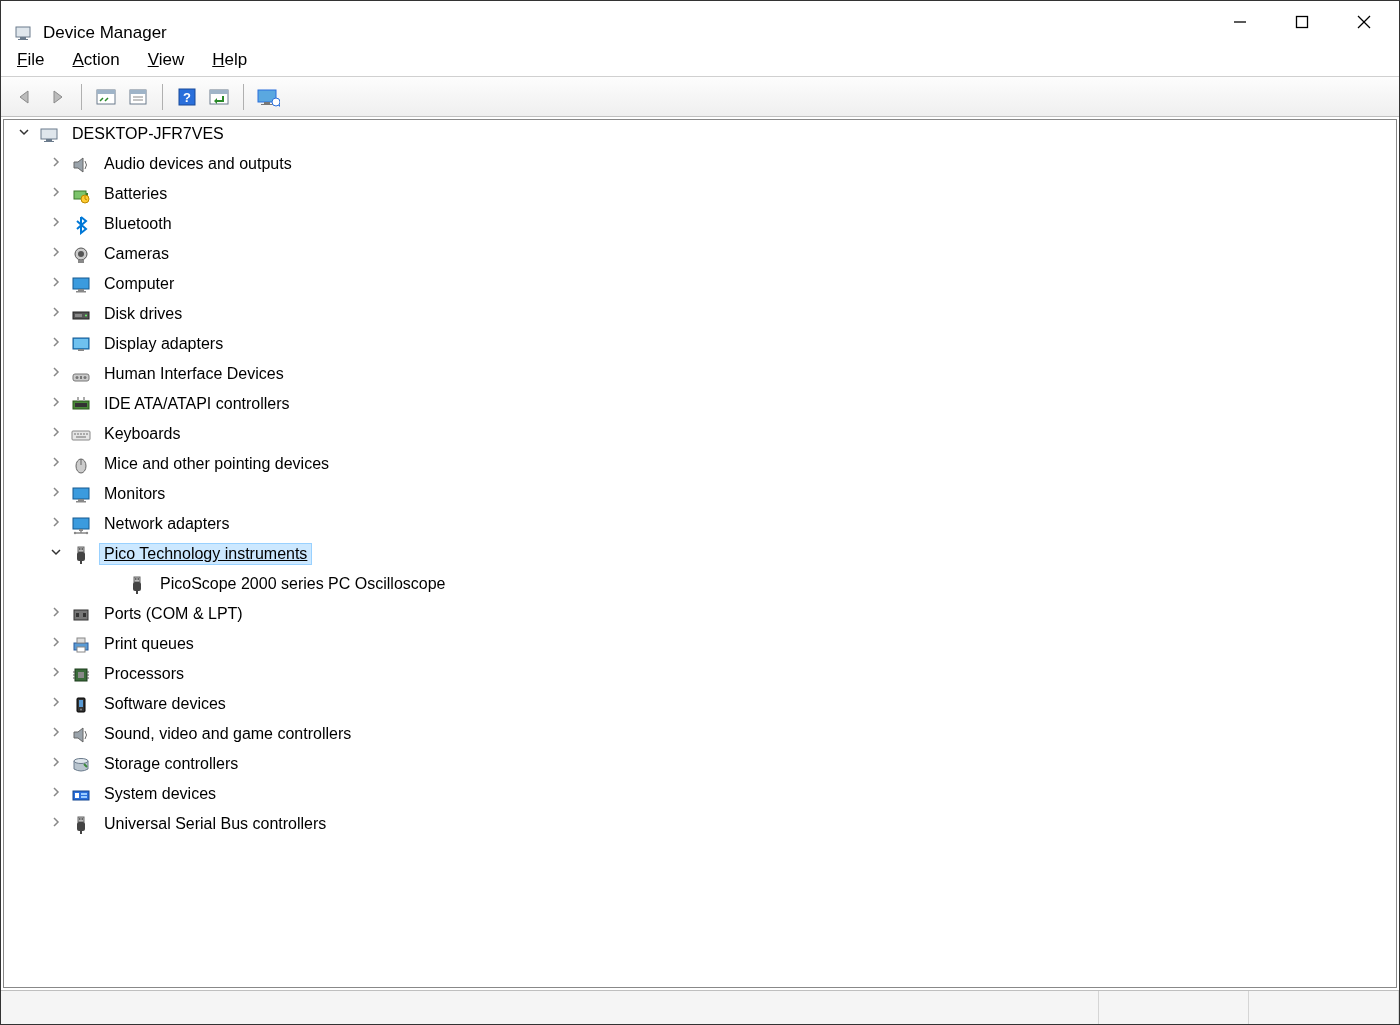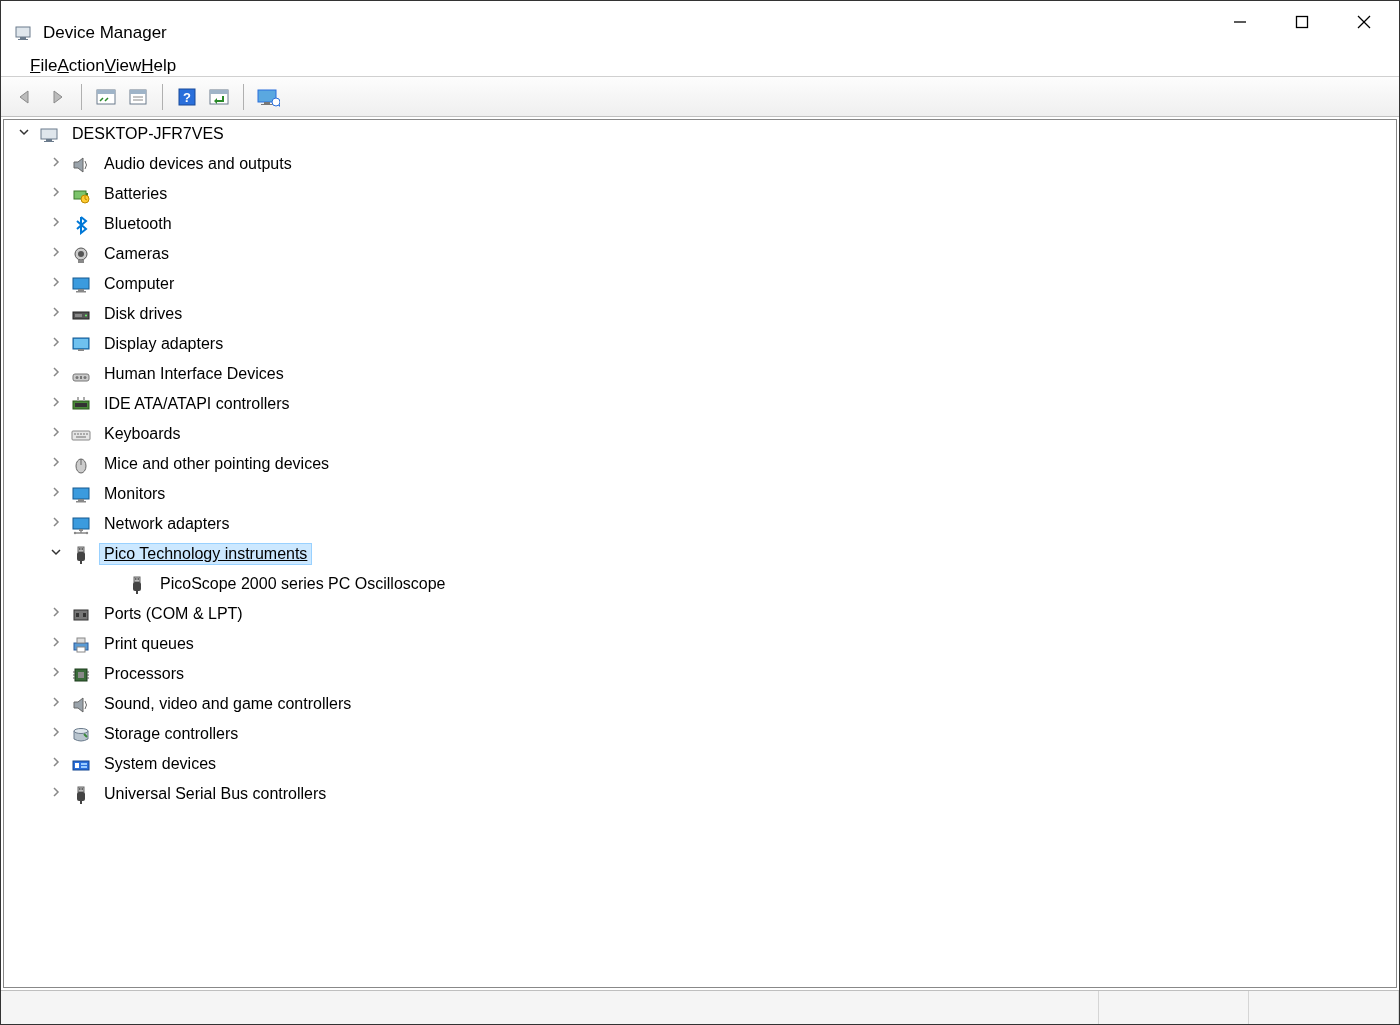--- a/index.html
+++ b/index.html
@@ -30,22 +30,23 @@
   .win-controls { margin-left: auto; display:flex; }
   .win-btn {
     width: 62px; height: 42px;
     display:flex;align-items:center;justify-content:center;
     font-size: 16px;
     color:#000;
   }
   
   .menubar {
     height: 34px;
-    display:flex; align-items:flex-end;
-    padding: 0 29px;
+    display:flex; align-items:center;
+    padding: 0 16px;
+    gap: 28px;
     font-size: 17px;
     border-bottom: 1px solid #d0d0d0;
   }
   .menu-item { cursor:default; }
   .menu-item .ul { text-decoration: underline; }
   
   .toolbar {
     height: 40px;
     display:flex; align-items:center;
     padding: 0 10px;
@@ -491,20 +492,35 @@
     <span class="label">Processors</span>
   </div>
     <div class="tree-row" style="padding-left:44px">
     <span class="expander">
         <svg width="12" height="12">
           <path d="M4 2 L8 6 L4 10" fill="none" stroke="#888" stroke-width="1.5"></path>
         </svg>
       </span>
     <span class="node-icon">
         <svg width="20" height="20" viewBox="0 0 20 20">
+          <rect x="6" y="3" width="8" height="14" rx="1" fill="#333" stroke="#000"></rect>
+          <rect x="8" y="5" width="4" height="7" fill="#5a9bd5"></rect>
+          <circle cx="10" cy="14.5" r="1" fill="#888"></circle>
+        </svg>
+      </span>
+    <span class="label">Software devices</span>
+  </div>
+    <div class="tree-row" style="padding-left:44px">
+    <span class="expander">
+        <svg width="12" height="12">
+          <path d="M4 2 L8 6 L4 10" fill="none" stroke="#888" stroke-width="1.5"></path>
+        </svg>
+      </span>
+    <span class="node-icon">
+        <svg width="20" height="20" viewBox="0 0 20 20">
           <path d="M3 7 H7 L12 3 V17 L7 13 H3 Z" fill="#9aa3ab" stroke="#666"></path>
           <path d="M14 6 Q17 10 14 14" fill="none" stroke="#666"></path>
         </svg>
       </span>
     <span class="label">Sound, video and game controllers</span>
   </div>
     <div class="tree-row" style="padding-left:44px">
     <span class="expander">
         <svg width="12" height="12">
           <path d="M4 2 L8 6 L4 10" fill="none" stroke="#888" stroke-width="1.5"></path>

